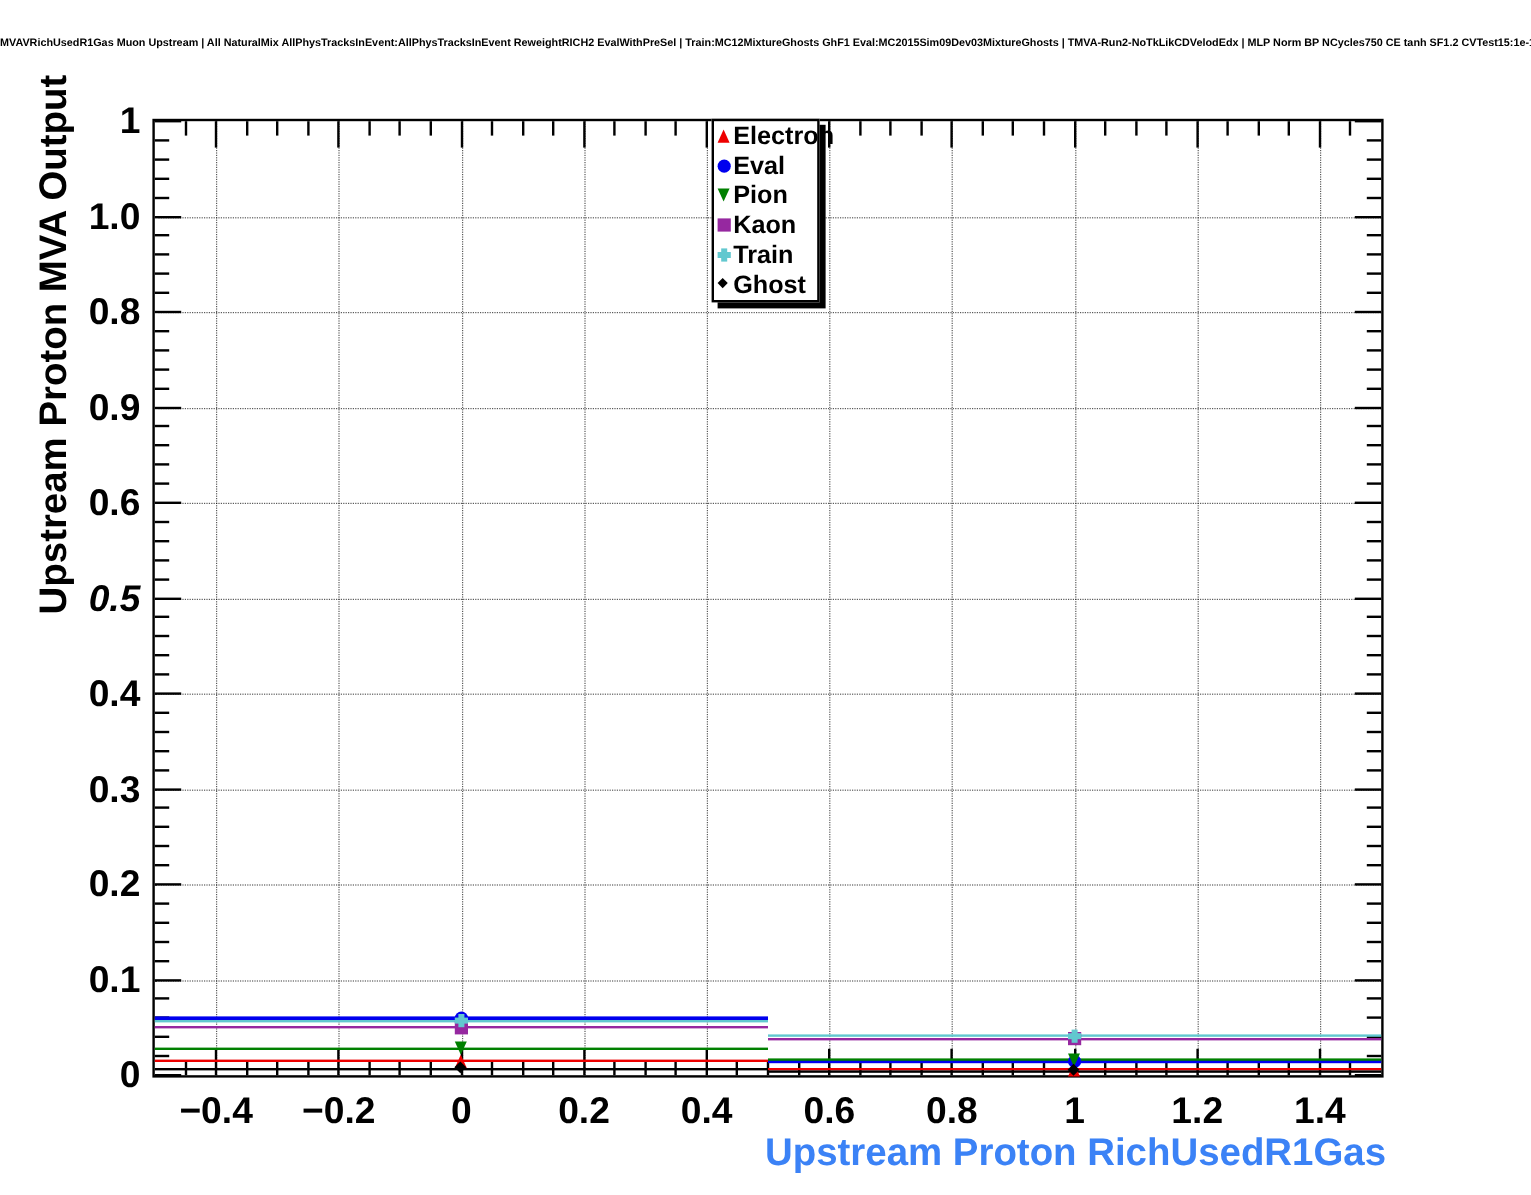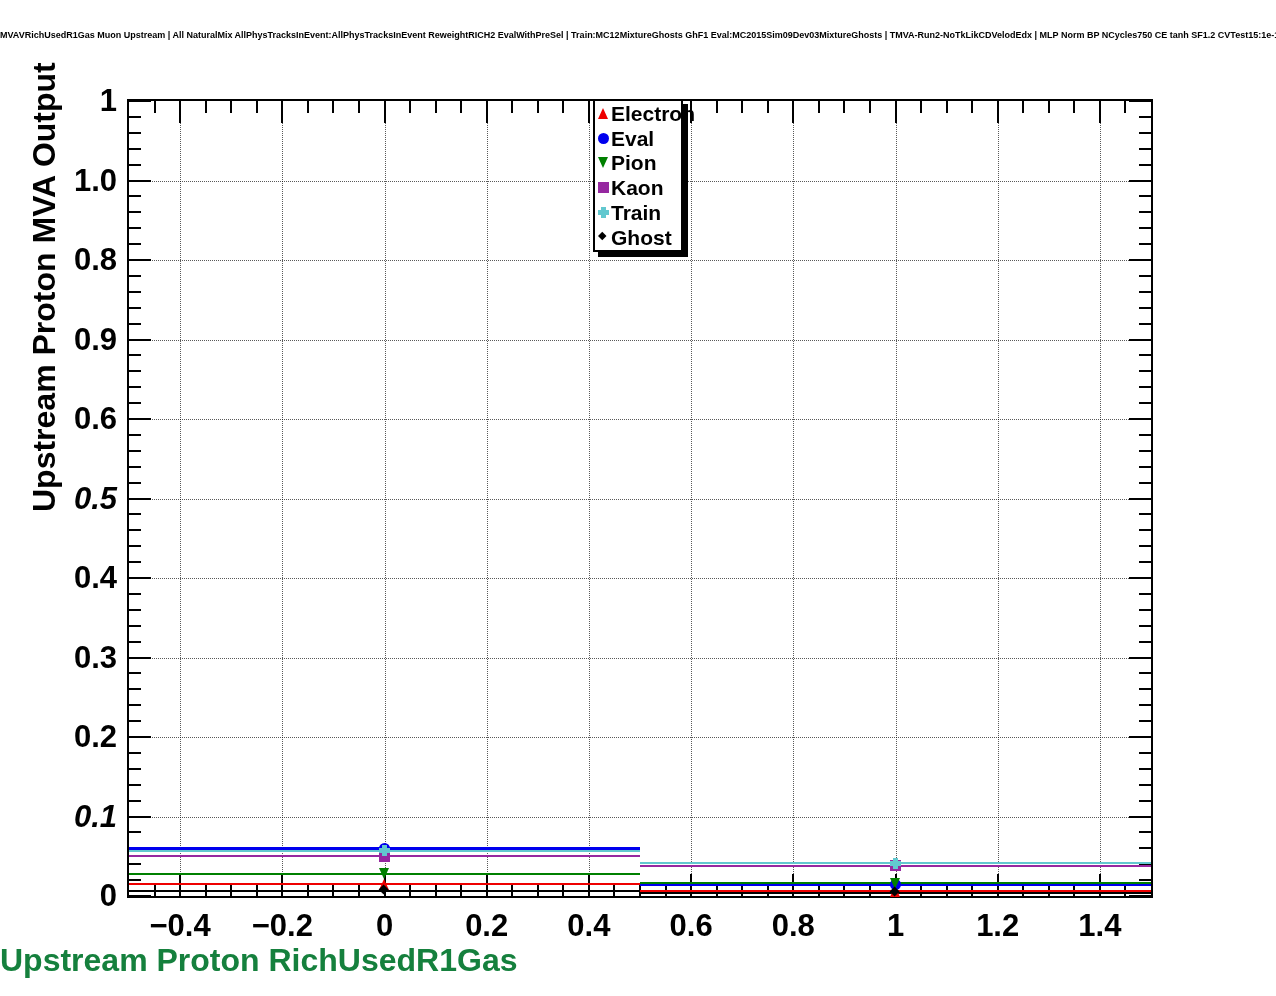--- a/index.html
+++ b/index.html
@@ -13,22 +13,22 @@
   }
   .plot-frame{
     position:absolute;left:127px;top:99px;width:1022px;height:795px;
     border:2px solid #000;box-sizing:content-box;overflow:visible;background:#fff;
   }
   .y-title{
     position:absolute;left:26px;top:512px;transform:rotate(-90deg);transform-origin:top left;
     font-size:32px;font-weight:bold;color:#000;white-space:nowrap;
   }
   .x-title{
-    position:absolute;top:942px;left:0;width:1155px;
-    font-size:32px;font-weight:bold;color:#15803d;white-space:nowrap;
+    position:absolute;top:942px;left:0;width:1155px;text-align:right;
+    font-size:32px;font-weight:bold;color:#3b82f6;white-space:nowrap;
   }
   .gridline-v{position:absolute;width:0;border-left:1px dotted rgba(0,0,0,0.65);top:0;}
   .gridline-h{position:absolute;height:0;border-top:1px dotted rgba(0,0,0,0.65);left:0;}
   .tick{position:absolute;background:#000;}
   .x-tick-label{
     position:absolute;transform:translateX(-50%);font-size:31px;font-weight:bold;color:#000;
     white-space:nowrap;
   }
   .y-tick-label{
     position:absolute;transform:translateY(-50%);font-size:31px;font-weight:bold;color:#000;
@@ -255,21 +255,21 @@
       <div class="x-tick-label" style="left: 153.3px; top: 807px;">−0.2</div>
       <div class="x-tick-label" style="left: 255.5px; top: 807px;">0</div>
       <div class="x-tick-label" style="left: 357.7px; top: 807px;">0.2</div>
       <div class="x-tick-label" style="left: 459.9px; top: 807px;">0.4</div>
       <div class="x-tick-label" style="left: 562.1px; top: 807px;">0.6</div>
       <div class="x-tick-label" style="left: 664.3px; top: 807px;">0.8</div>
       <div class="x-tick-label" style="left: 766.5px; top: 807px;">1</div>
       <div class="x-tick-label" style="left: 868.7px; top: 807px;">1.2</div>
       <div class="x-tick-label" style="left: 970.9px; top: 807px;">1.4</div>
       <div class="y-tick-label" style="left: -122px; top: 795px;">0</div>
-      <div class="y-tick-label" style="left: -122px; top: 715.5px; font-style: italic;">0.1</div>
+      <div class="y-tick-label" style="left: -122px; top: 715.5px;">0.1</div>
       <div class="y-tick-label" style="left: -122px; top: 636px;">0.2</div>
       <div class="y-tick-label" style="left: -122px; top: 556.5px;">0.3</div>
       <div class="y-tick-label" style="left: -122px; top: 477px;">0.4</div>
       <div class="y-tick-label" style="left: -122px; top: 397.5px; font-style: italic;">0.5</div>
       <div class="y-tick-label" style="left: -122px; top: 318px;">0.6</div>
       <div class="y-tick-label" style="left: -122px; top: 238.5px;">0.9</div>
       <div class="y-tick-label" style="left: -122px; top: 159px;">0.8</div>
       <div class="y-tick-label" style="left: -122px; top: 79.5px;">1.0</div>
       <div class="y-tick-label" style="left: -122px; top: 0px;">1</div>
       <div class="series-line" style="left: 0px; width: 511px; top: 782.075px; height: 2px; background: rgb(238, 0, 0); z-index: 10;"></div>

